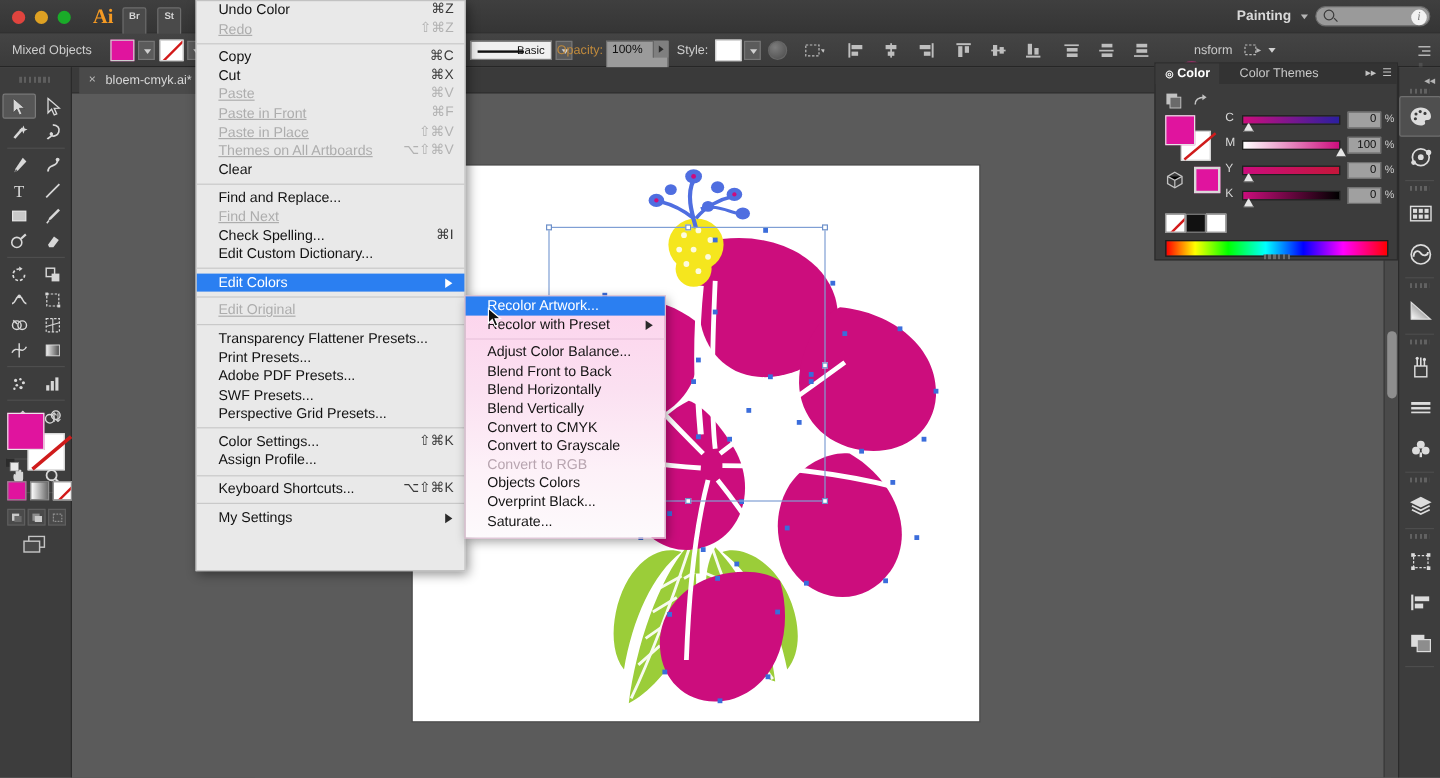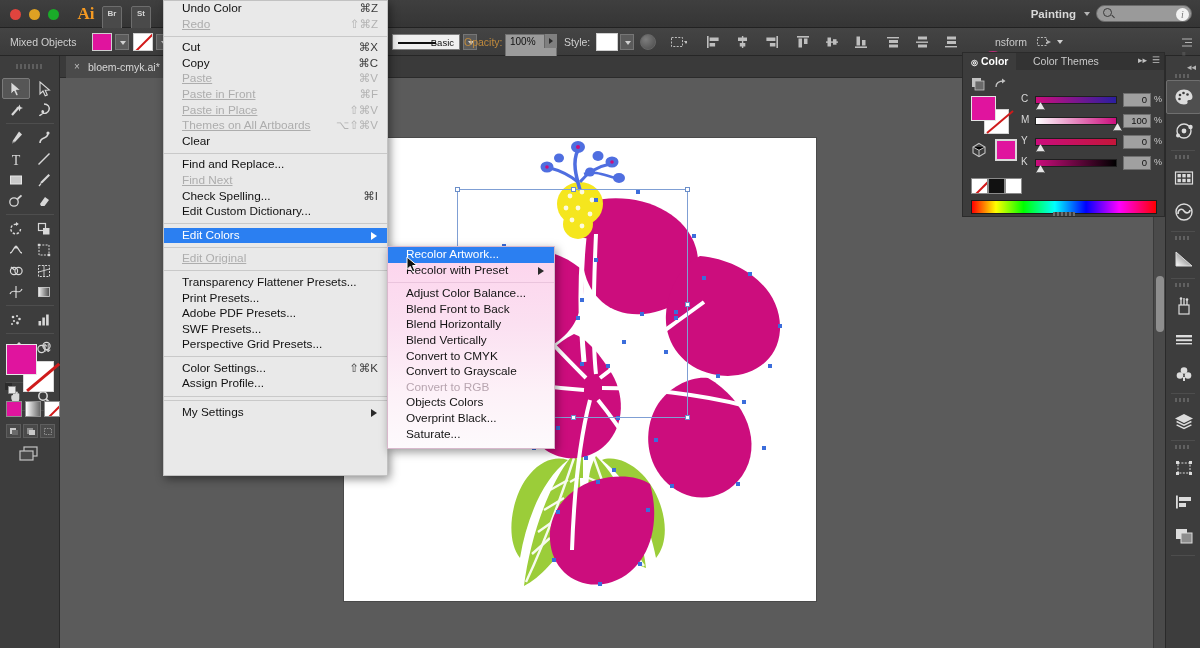--- a/index.html
+++ b/index.html
@@ -1152,24 +1152,24 @@
 
   <div class="menu">
     <div class="mi">
       <span>Undo Color</span><span class="sc">⌘Z</span>
     </div>
     <div class="mi dis">
       <span>Redo</span><span class="sc">⇧⌘Z</span>
     </div>
     <div class="msep"></div>
     <div class="mi">
+      <span>Copy</span><span class="sc">⌘C</span>
+    </div>
+    <div class="mi">
       <span>Cut</span><span class="sc">⌘X</span>
-    </div>
-    <div class="mi">
-      <span>Copy</span><span class="sc">⌘C</span>
     </div>
     <div class="mi dis">
       <span>Paste</span><span class="sc">⌘V</span>
     </div>
     <div class="mi dis">
       <span>Paste in Front</span><span class="sc">⌘F</span>
     </div>
     <div class="mi dis">
       <span>Paste in Place</span><span class="sc">⇧⌘V</span>
     </div>
@@ -1217,20 +1217,23 @@
       <span>Perspective Grid Presets...</span>
     </div>
     <div class="msep"></div>
     <div class="mi">
       <span>Color Settings...</span><span class="sc">⇧⌘K</span>
     </div>
     <div class="mi">
       <span>Assign Profile...</span>
     </div>
     <div class="msep"></div>
+    <div class="mi">
+      <span>Keyboard Shortcuts...</span><span class="sc">⌥⇧⌘K</span>
+    </div>
     <div class="msep"></div>
     <div class="mi">
       <span>My Settings</span><span class="arr"></span>
     </div>
   </div>
 
   <div class="submenu">
     <div class="sub-mi hl">
       <span>Recolor Artwork...</span>
     </div>

